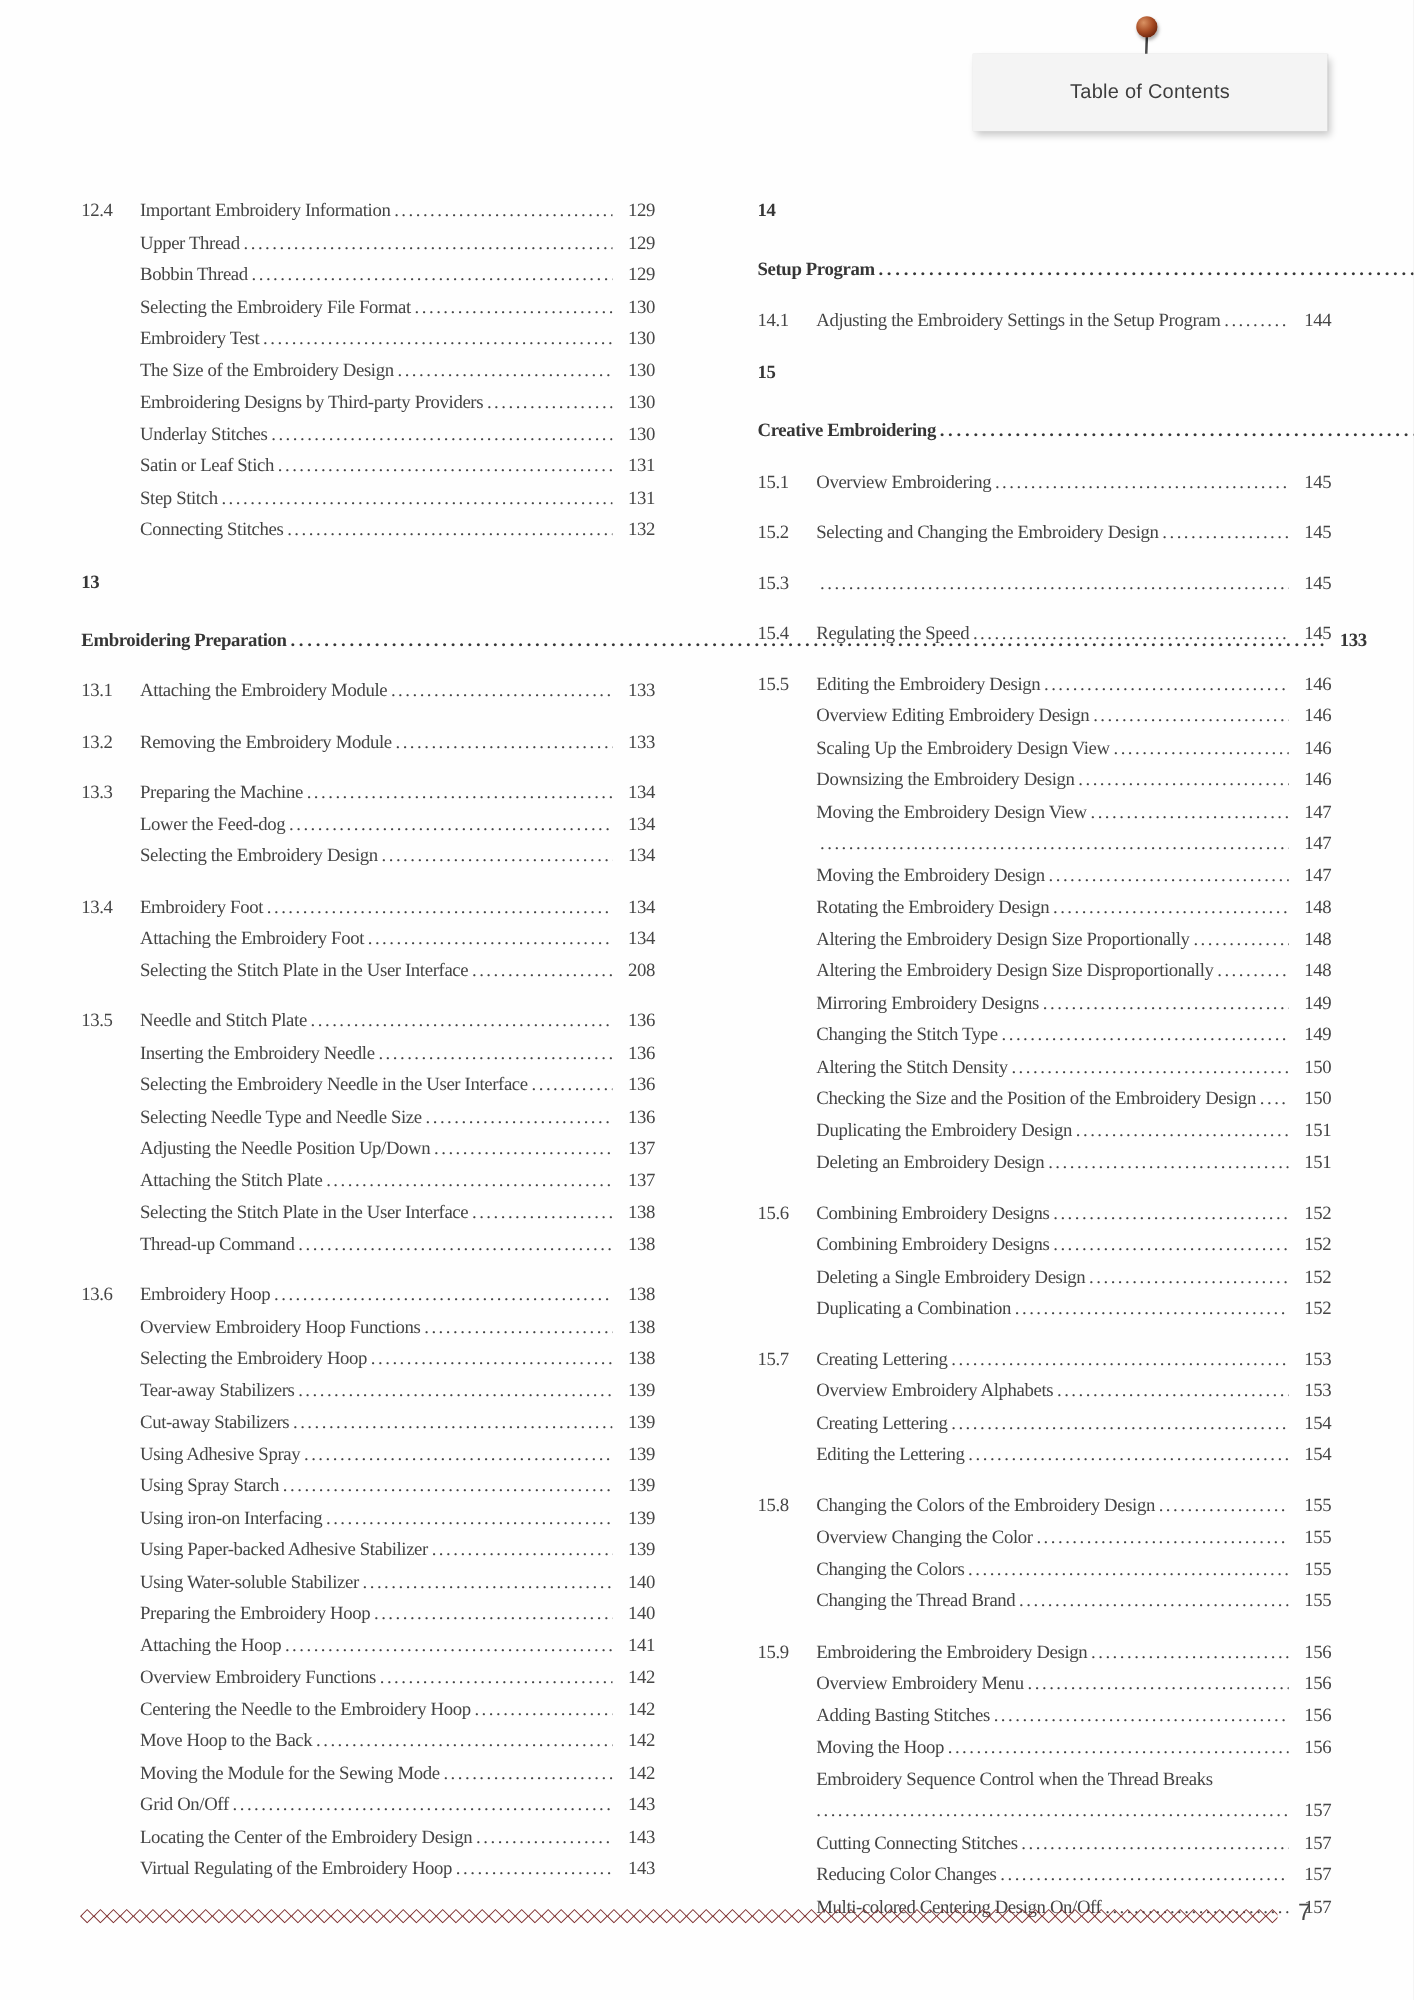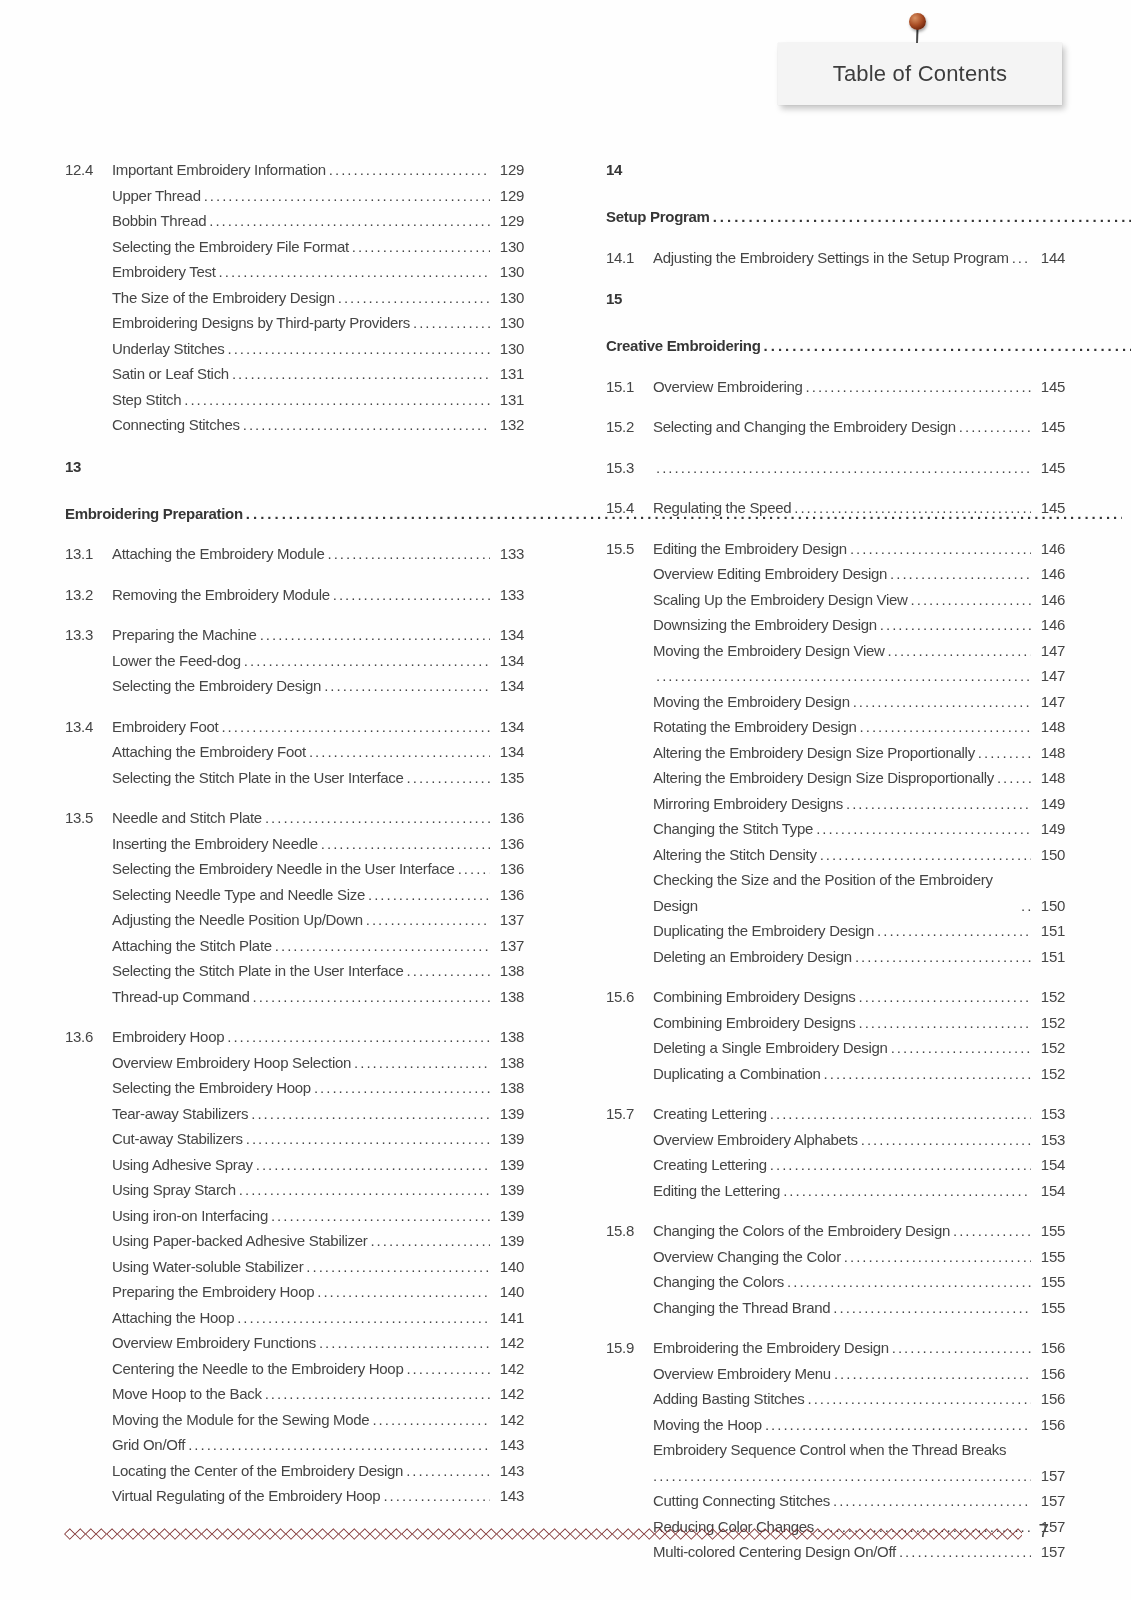--- a/index.html
+++ b/index.html
@@ -7,42 +7,42 @@
     position:relative;width:1131px;height:1600px;margin:0 auto;
     background:#fefefe;overflow:hidden;
     font-family:"Liberation Sans",sans-serif;color:#454545;
   }
   
   .tab{
     position:absolute;left:778px;top:43px;width:284px;height:62px;
     background:#f4f4f4;
     box-shadow:3px 4px 6px rgba(0,0,0,.22),0 0 1px rgba(0,0,0,.15);
     display:flex;align-items:center;justify-content:center;
-    font-size:22px;color:#3d3d3d;letter-spacing:.2px;
+    font-size:16px;color:#3d3d3d;letter-spacing:.2px;
   }
   .pin-needle{
     position:absolute;left:916px;top:28px;width:2px;height:30px;
     background:linear-gradient(#333,#777);transform:rotate(2deg);
   }
   .pin-shadow{
     position:absolute;left:918px;top:52px;width:14px;height:3px;
     background:rgba(90,90,90,.35);transform:rotate(28deg);border-radius:50%;
   }
   .pin-head{
     position:absolute;left:909px;top:13px;width:17px;height:17px;border-radius:50%;
     background:radial-gradient(circle at 35% 30%,#d99263,#a84c24 45%,#69220b 80%,#481403);
     box-shadow:1px 2px 3px rgba(0,0,0,.35);
   }
   
   .toc{
     position:absolute;left:65px;top:157px;width:1000px;
     display:flex;gap:82px;
     font-size:15px;letter-spacing:-.3px;line-height:25.5px;
   }
-  .col{flex:1;min-width:0;}
+  .col{flex:1;min-width:0;font-family:Liberation Serif, serif;}
   .entry{display:flex;align-items:flex-start;}
   .entry.section{margin-top:15px;}
   .entry.chapter{margin-top:16px;margin-bottom:4px;font-weight:bold;color:#363636;flex-direction:column;}
   .entry:first-child{margin-top:0;}
   .num{flex:0 0 47px;}
   .body{flex:1;display:flex;align-items:flex-end;min-width:0;}
   .t{flex:0 1 auto;min-width:0;}
   .dots{flex:1 1 10px;min-width:10px;overflow:hidden;white-space:nowrap;padding-left:3px;}
   .dots::after{
     content:"......................................................................................................................................";
@@ -229,21 +229,21 @@
       <span class="t">Attaching the Embroidery Foot</span>
       <span class="dots"></span>
       <span class="pg">134</span>
     </span>
   </div>
         <div class="entry sub">
     <span class="num"></span>
     <span class="body">
       <span class="t">Selecting the Stitch Plate in the User Interface</span>
       <span class="dots"></span>
-      <span class="pg">135</span>
+      <span class="pg">208</span>
     </span>
   </div>
         <div class="entry section">
     <span class="num">13.5</span>
     <span class="body">
       <span class="t">Needle and Stitch Plate</span>
       <span class="dots"></span>
       <span class="pg">136</span>
     </span>
   </div>
@@ -307,21 +307,21 @@
     <span class="num">13.6</span>
     <span class="body">
       <span class="t">Embroidery Hoop</span>
       <span class="dots"></span>
       <span class="pg">138</span>
     </span>
   </div>
         <div class="entry sub">
     <span class="num"></span>
     <span class="body">
-      <span class="t">Overview Embroidery Hoop Selection</span>
+      <span class="t">Overview Embroidery Hoop Functions</span>
       <span class="dots"></span>
       <span class="pg">138</span>
     </span>
   </div>
         <div class="entry sub">
     <span class="num"></span>
     <span class="body">
       <span class="t">Selecting the Embroidery Hoop</span>
       <span class="dots"></span>
       <span class="pg">138</span>

